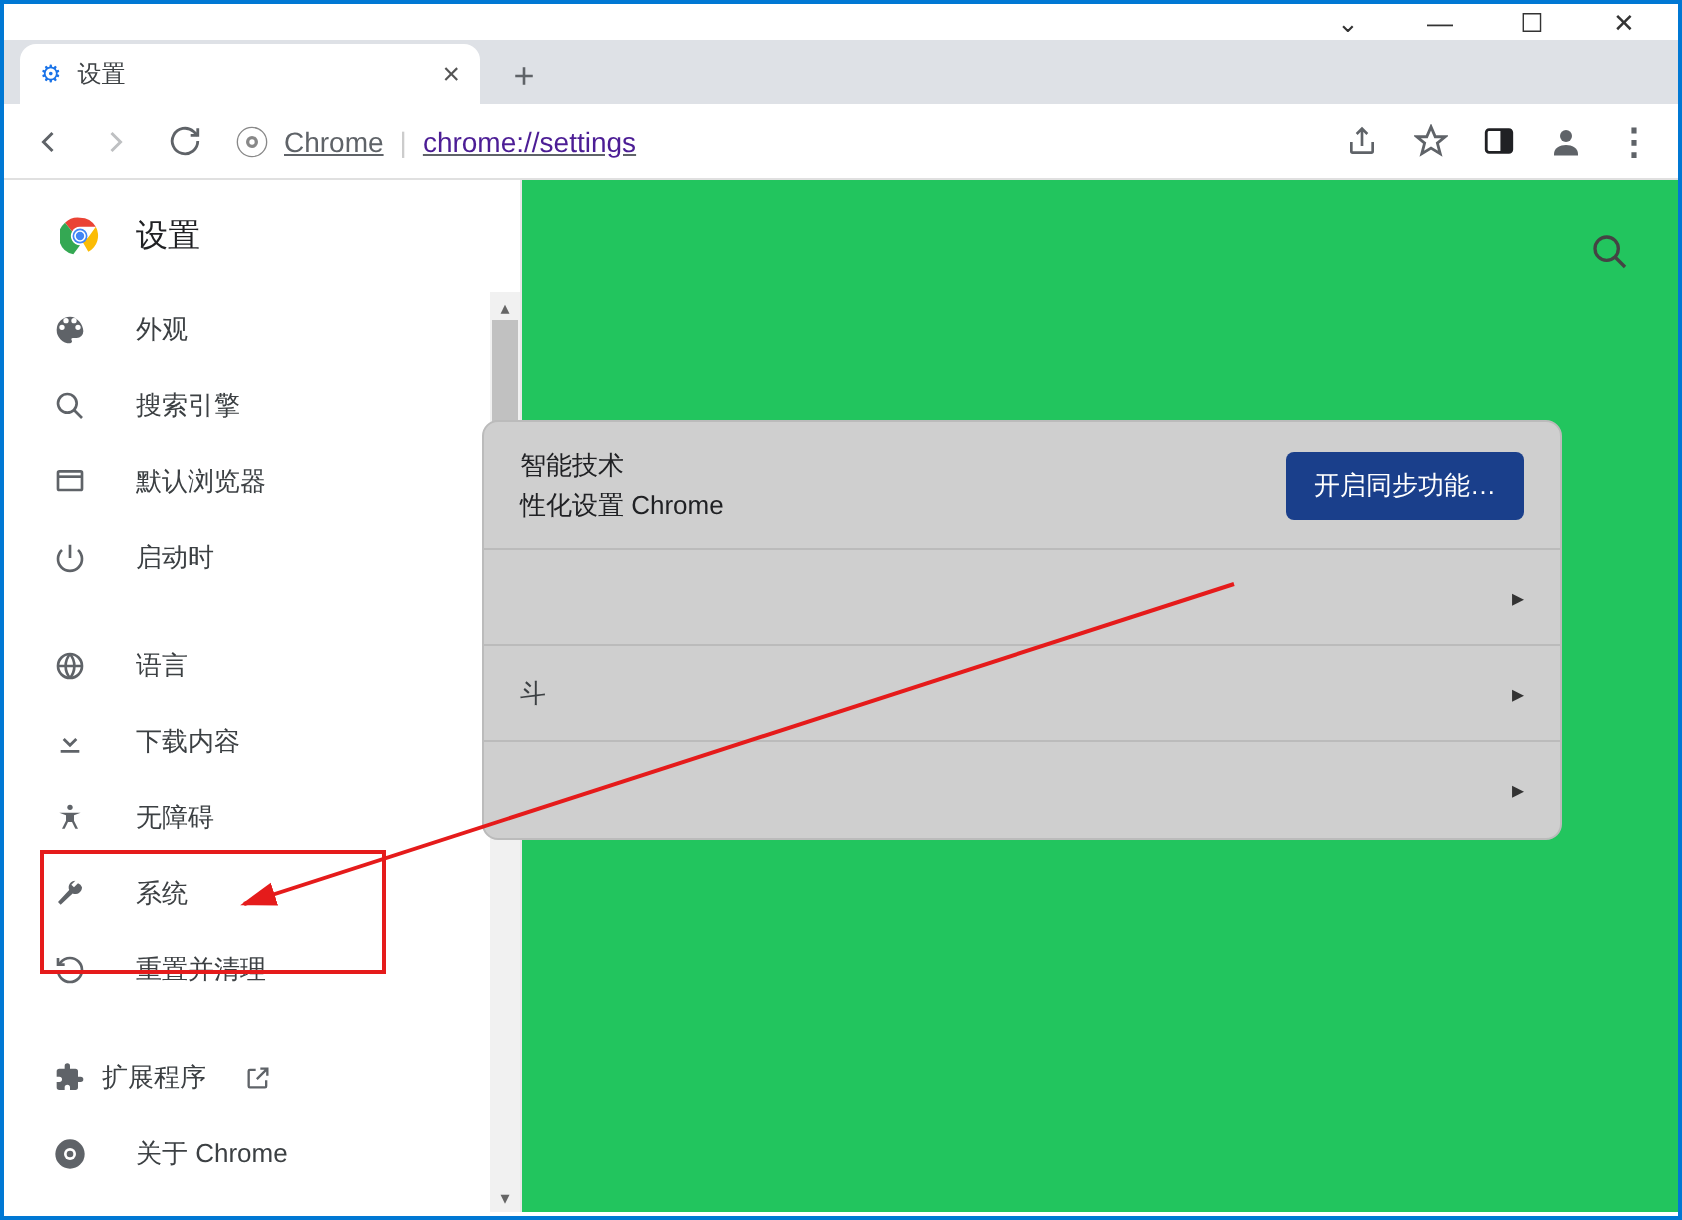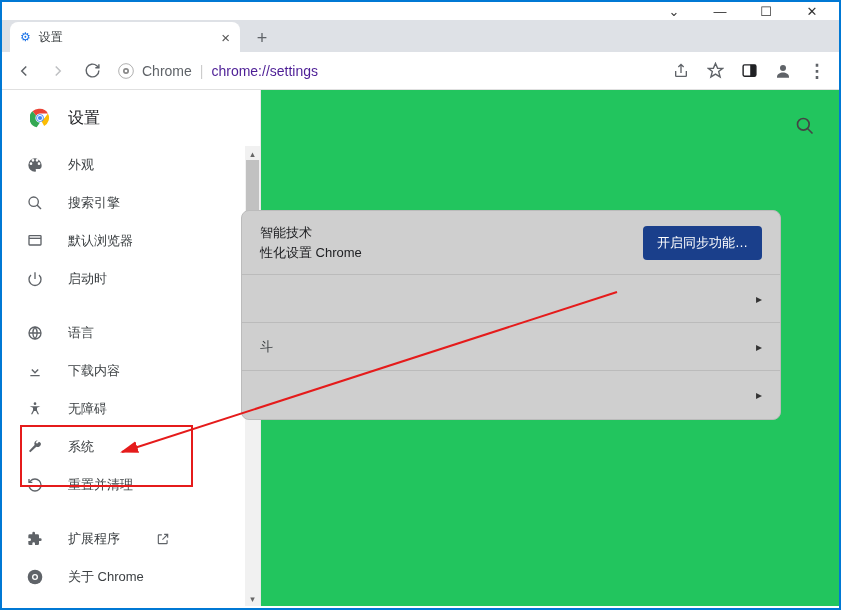--- a/index.html
+++ b/index.html
@@ -8,37 +8,37 @@
   .titlebar { height: 18px; background: #fff; display: flex; justify-content: flex-end; align-items: center; padding-right: 4px; }
   .titlebar .winbtn { width: 46px; height: 18px; display: flex; align-items: center; justify-content: center; font-size: 13px; color: #333; }
   
   .tabstrip { height: 32px; background: #dee1e6; display: flex; align-items: flex-end; padding-left: 8px; }
   .tab { height: 30px; width: 230px; background: #fff; border-radius: 8px 8px 0 0; display: flex; align-items: center; padding: 0 10px; gap: 8px; font-size: 12px; color: #3c4043; position: relative; }
   .tab .close { margin-left: auto; font-size: 15px; color: #555; }
   .newtab { width: 28px; height: 28px; display: flex; align-items: center; justify-content: center; font-size: 18px; color: #5f6368; margin-left: 8px; }
   
   .toolbar { height: 38px; background: #fff; border-bottom: 1px solid #e0e0e0; display: flex; align-items: center; padding: 0 8px; gap: 6px; }
   .ticon { width: 28px; height: 28px; display: flex; align-items: center; justify-content: center; color: #5f6368; border-radius: 50%; }
-  .addr { flex: 1; display: flex; align-items: center; height: 30px; font-size: 14px; color: #5f6368; padding-left: 6px; }
+  .addr { flex: 1; display: flex; align-items: center; height: 30px; font-size: 14px; color: #5f6368; padding-left: 6px; text-decoration: underline; }
   .addr .sep { margin: 0 8px; color: #ccc; }
   
   .content { display: flex; height: calc(100% - 90px); }
   
   .sidebar { width: 259px; background: #fff; border-right: 1px solid #e8e8e8; display: flex; flex-direction: column; position: relative; }
   .sidebar-header { height: 56px; display: flex; align-items: center; padding-left: 28px; gap: 18px; font-size: 16px; color: #202124; }
   .sidebar-scroll { flex: 1; overflow-y: auto; position: relative; }
   .scrollbar-track { position: absolute; right: 0; top: 0; width: 15px; height: 100%; background: #f1f1f1; }
   .scrollbar-thumb { position: absolute; right: 1px; top: 0; width: 13px; height: 220px; background: #c1c1c1; }
   .scroll-arrow { position: absolute; right: 0; width: 15px; height: 15px; display:flex; align-items:center; justify-content:center; font-size:9px; color:#666; }
   .scroll-arrow.up { top:0; } .scroll-arrow.down { bottom:0; }
   
   .nav-item { height: 38px; display: flex; align-items: center; padding-left: 24px; gap: 24px; font-size: 13px; color: #3c4043; cursor: pointer; }
   .nav-item .ico { width: 18px; display:flex; justify-content:center; }
   .nav-sep { height: 16px; }
-  .nav-item.ext { gap: 24px; }
+  .nav-item.ext { gap: 7px; }
   .launch { margin-left: 12px; }
   
   .main { flex: 1; background: #22c55e; position: relative; padding-top: 12px; }
   .main-header { height: 48px; display:flex; align-items:center; justify-content:flex-end; padding-right: 24px; }
   .card { margin: 60px 0 0 0; width: calc(100% - 0px); background: #cfcfcf; border: 1px solid #bbb; border-radius: 8px; }
   .card-row { height: 48px; display:flex; align-items:center; justify-content:space-between; padding: 0 18px; border-bottom: 1px solid #bbb; font-size: 13px; color: #3c4043; }
   .card-row:last-child { border-bottom: none; }
   .card-row .chev { color: #333; font-size: 12px; }
   .sync-btn { background: #1a3f8b; color: #fff; border: none; padding: 8px 14px; font-size: 13px; border-radius: 4px; }
   .card-head { height: 64px; display:flex; align-items:center; justify-content:space-between; padding: 0 18px; border-bottom:1px solid #bbb; }

